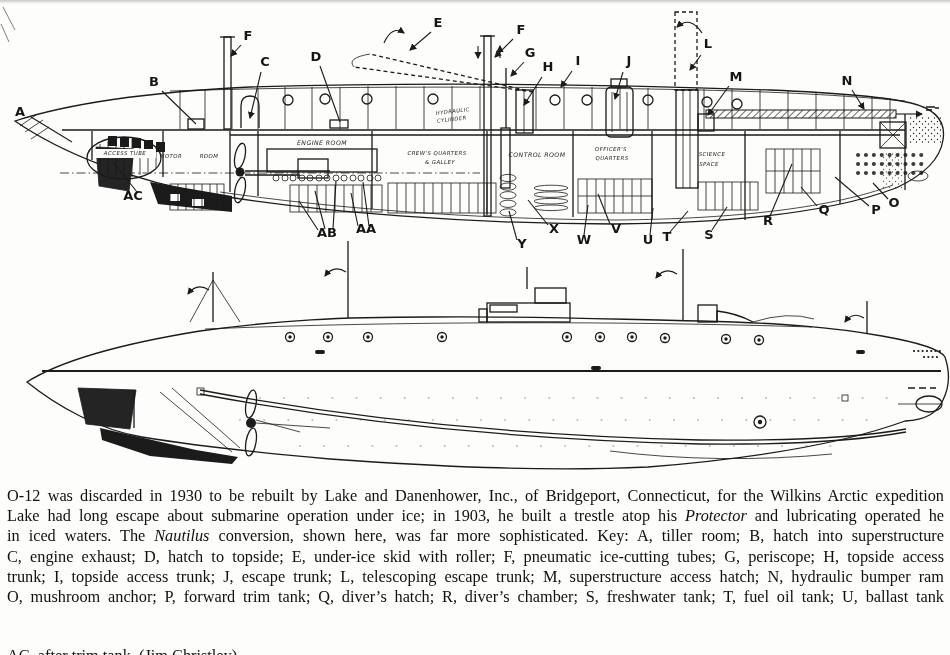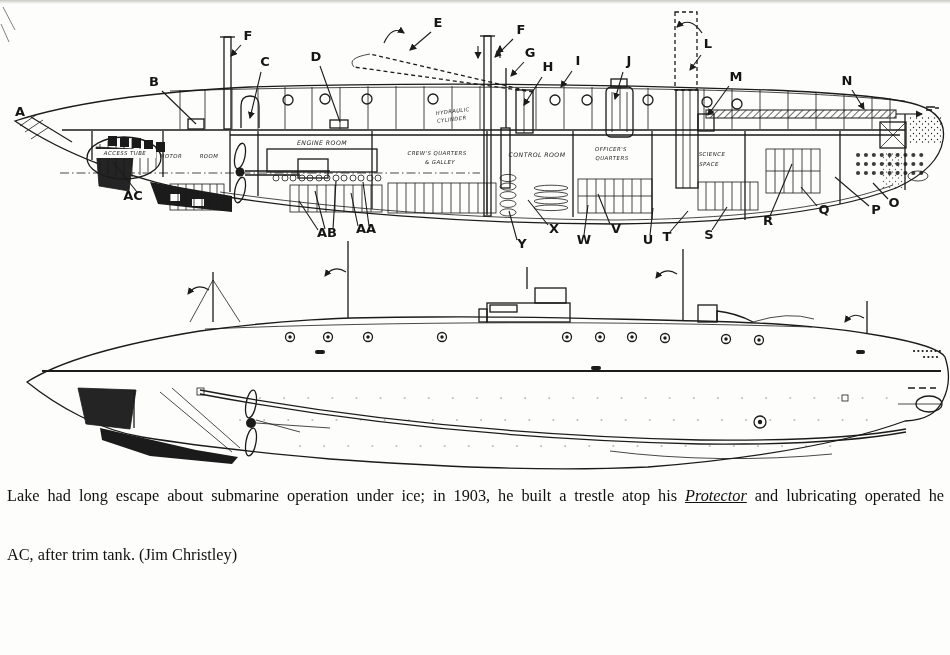--- a/index.html
+++ b/index.html
@@ -22,21 +22,21 @@
   .dotsF{stroke:#1b1b1b;stroke-width:2;stroke-linecap:round;stroke-dasharray:0.1 24;fill:none;opacity:.28;}
   .lead{stroke:#1b1b1b;stroke-width:1.1;fill:none;}
   text.key{font:bold 13px "DejaVu Sans",sans-serif;fill:#151515;stroke:none;text-anchor:middle;}
   text.room{font-style:italic;font-family:"DejaVu Sans",sans-serif;fill:#262626;stroke:none;
             text-anchor:middle;letter-spacing:.45px;}
   
   .caption{position:absolute;top:486px;left:7px;width:937px;color:#101010;
            font-size:16.3px;line-height:20.2px;}
   .cap-line{text-align:justify;text-align-last:justify;white-space:normal;}
   .cap-line.last{text-align:left;text-align-last:left;margin-top:39px;}
-  .caption .it{font-style:italic;text-decoration:underline;}
+  .caption .it{font-style:italic;}
 </style>
 </head>
 <body>
 
 <div class="page">
   <div class="scan-edge"></div>
 
   <svg id="figure" width="950" height="482" viewBox="0 0 950 482">
     <defs>
       <marker id="ah" viewBox="0 0 10 10" refX="8.5" refY="5" markerWidth="6.5" markerHeight="6.5" orient="auto">
@@ -425,16 +425,21 @@
         <rect class="fill" x="315" y="350" width="10" height="4" rx="2"></rect>
         <rect class="fill" x="591" y="366" width="10" height="4" rx="2"></rect>
         <rect class="ink thin" x="197" y="388" width="7" height="7"></rect>
         <circle class="ink" cx="760" cy="422" r="6" stroke-width="1.8"></circle>
         <circle class="fill" cx="760" cy="422" r="2.2"></circle>
       </g>
     </g>
   </svg>
 
   <div class="caption">
+      <div class="cap-line"><span>O-12 was discarded in 1930 to be rebuilt by Lake and Danenhower, Inc., of Bridgeport, Connecticut, for the Wilkins Arctic expedition</span></div>
       <div class="cap-line"><span>Lake had long escape about submarine operation under ice; in 1903, he built a trestle atop his </span><span class="it">Protector</span><span> and lubricating operated he</span></div>
+      <div class="cap-line"><span>in iced waters. The </span><span class="it">Nautilus</span><span> conversion, shown here, was far more sophisticated. Key: A, tiller room; B, hatch into superstructure</span></div>
+      <div class="cap-line"><span>C, engine exhaust; D, hatch to topside; E, under-ice skid with roller; F, pneumatic ice-cutting tubes; G, periscope; H, topside access</span></div>
+      <div class="cap-line"><span>trunk; I, topside access trunk; J, escape trunk; L, telescoping escape trunk; M, superstructure access hatch; N, hydraulic bumper ram</span></div>
+      <div class="cap-line"><span>O, mushroom anchor; P, forward trim tank; Q, diver’s hatch; R, diver’s chamber; S, freshwater tank; T, fuel oil tank; U, ballast tank</span></div>
       <div class="cap-line last"><span>AC, after trim tank. (Jim Christley)</span></div>
     </div>
 </div>
 
 </body></html>

